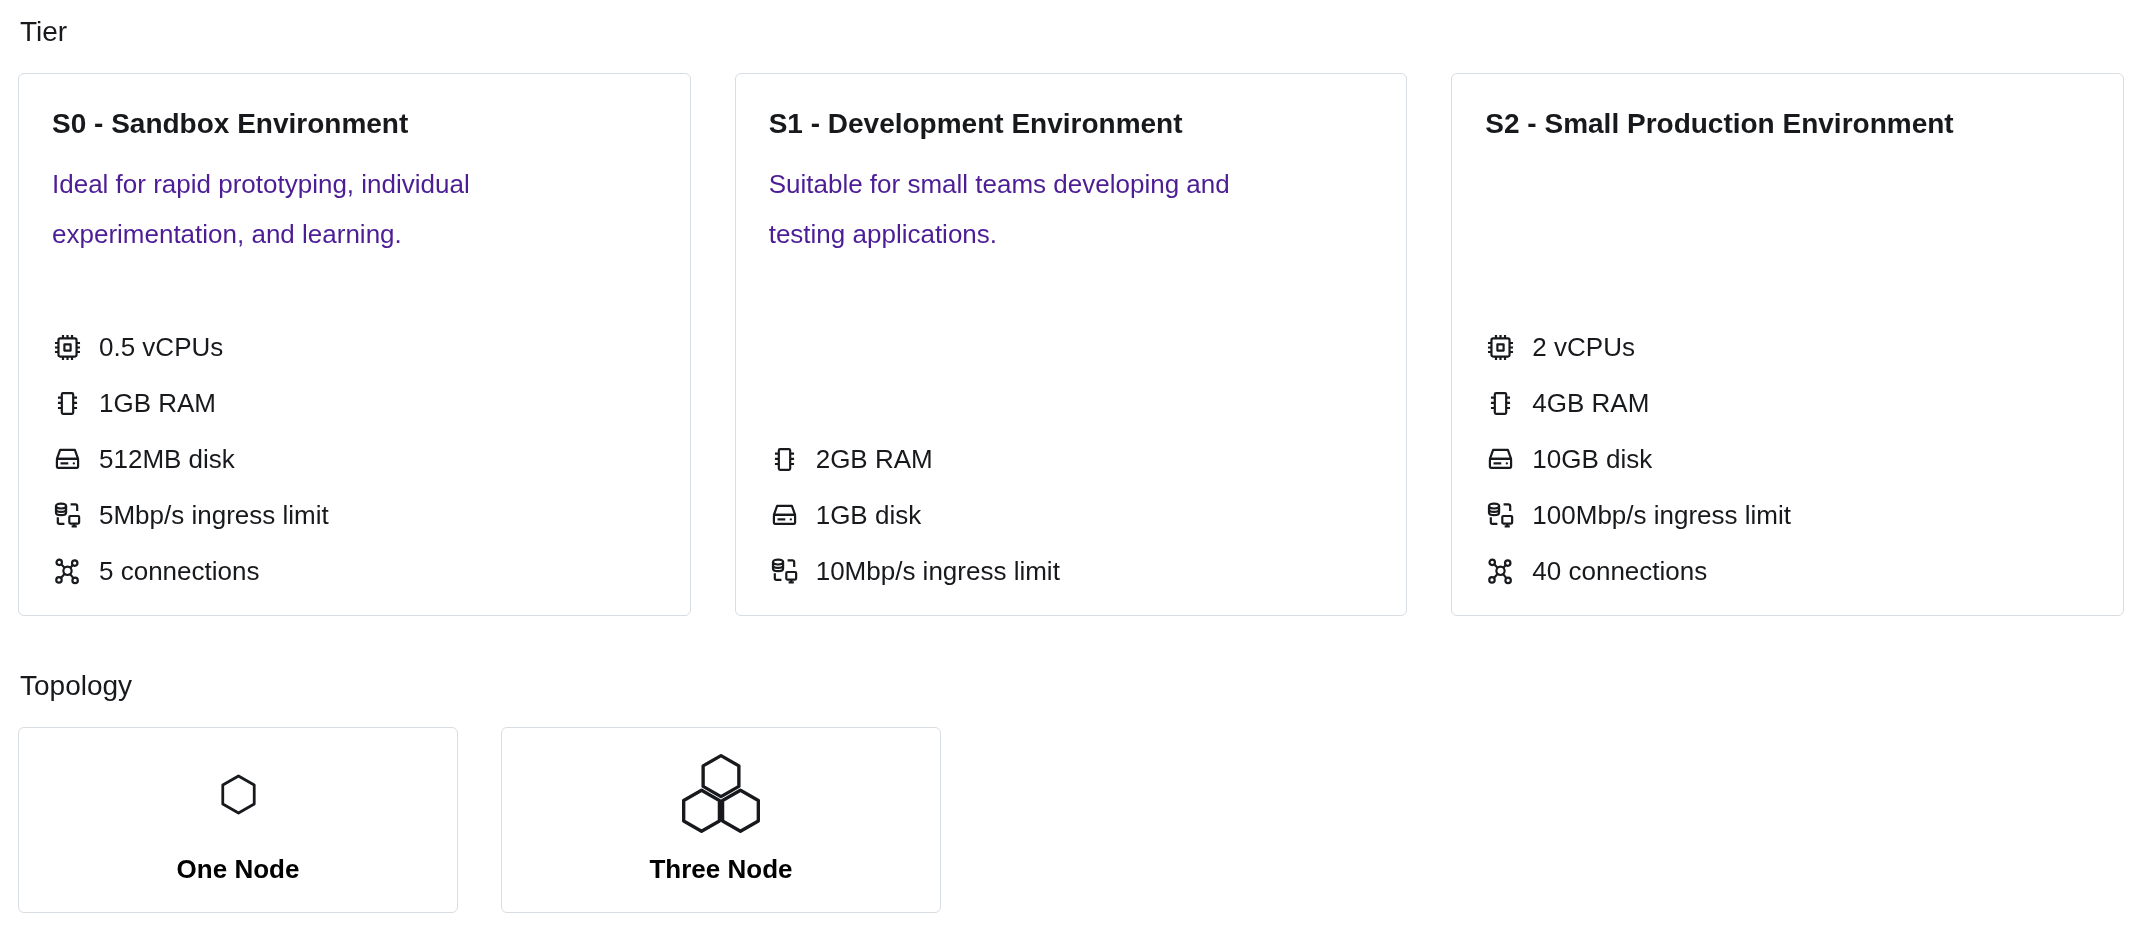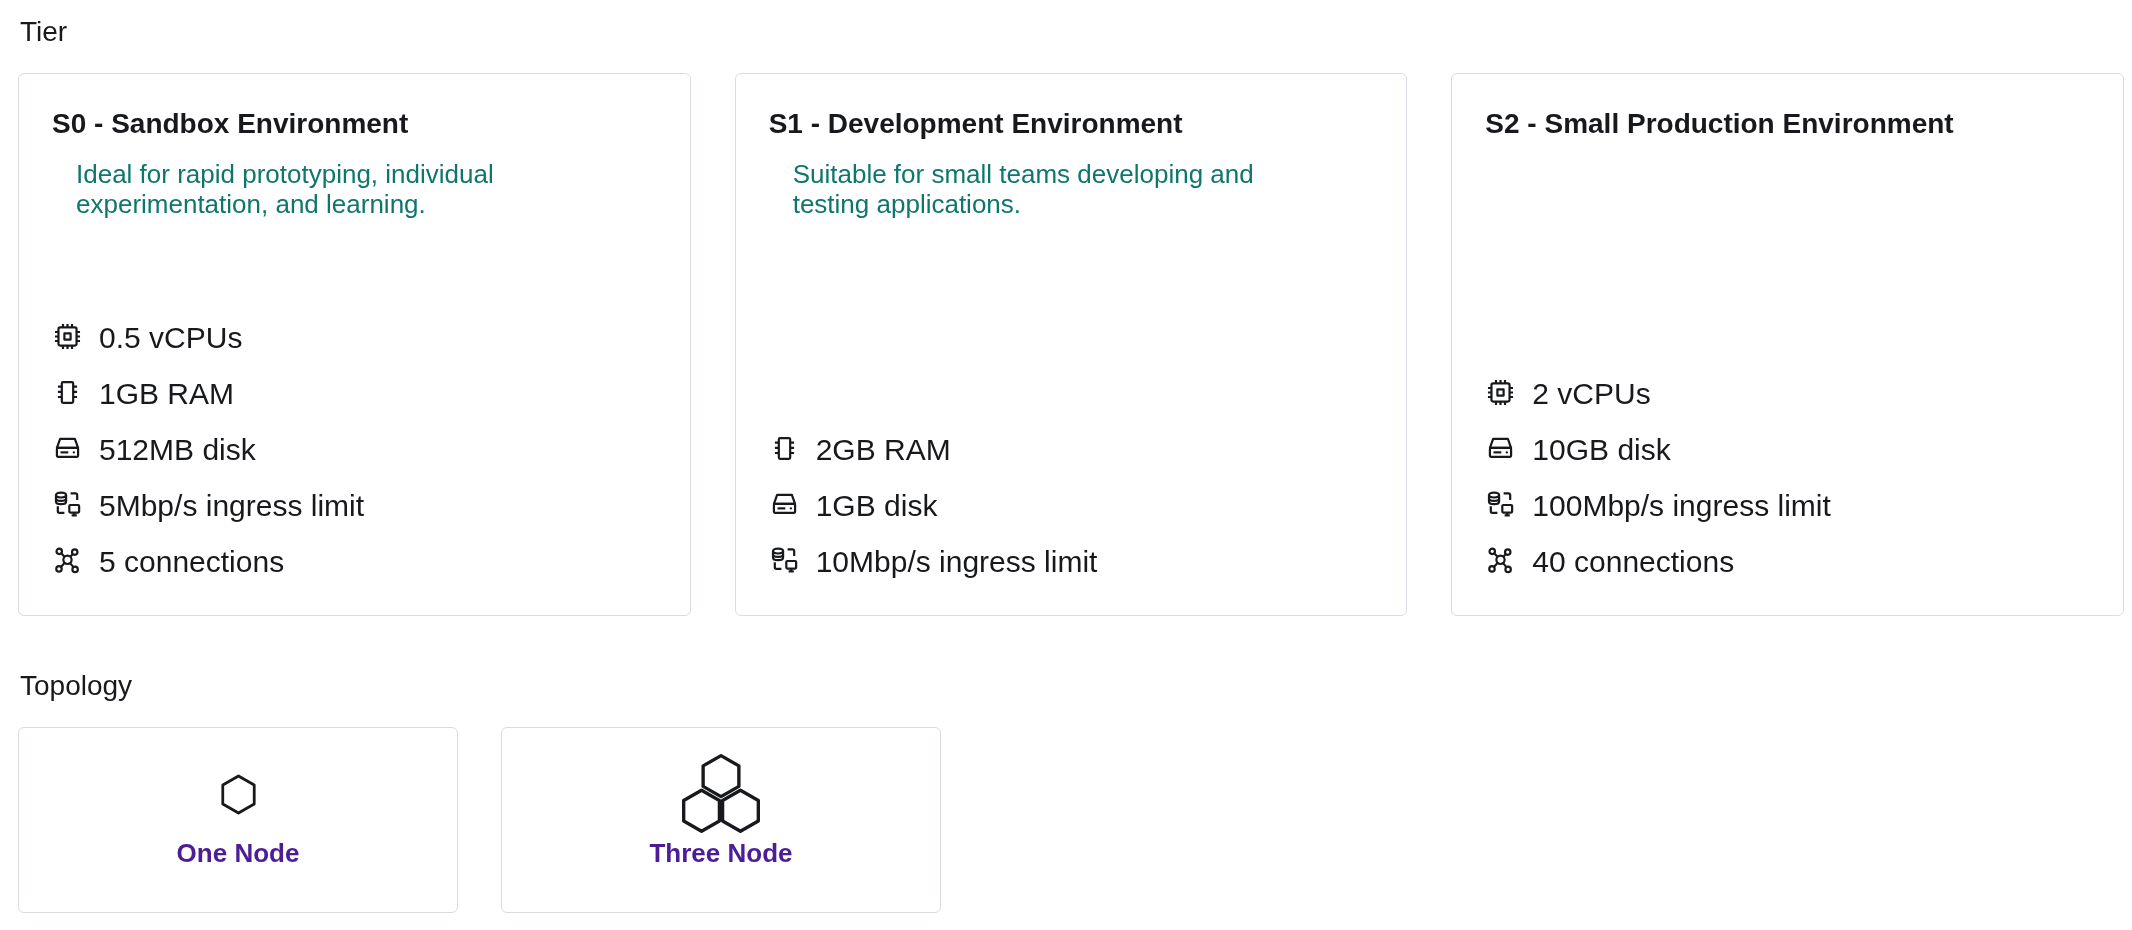--- a/index.html
+++ b/index.html
@@ -36,37 +36,36 @@
   }
   .tier-title {
     font-size: 28px;
     font-weight: 700;
     line-height: 36px;
     color: #17191c;
   }
   .tier-desc {
     margin-top: 17px;
     font-size: 26px;
-    line-height: 30px;
+    line-height: 50px;
     max-width: 516px;
-    color: #0f766e;
-    margin-left: 24px;
+    color: #4c1d95;
   }
   .spec-list {
     margin-top: auto;
     display: flex;
     flex-direction: column;
     gap: 14px;
   }
   .spec-item {
     display: flex;
-    align-items: flex-start;
+    align-items: flex-end;
     gap: 16px;
     min-height: 42px;
-    font-size: 30px;
+    font-size: 26px;
     color: #17191c;
   }
   .spec-icon { width: 31px; height: 31px; flex: 0 0 auto; display: block; }
   .topology-section { margin-top: 52px; }
   .topo-row { gap: 43px; }
   .topo-card {
     width: 440px;
     height: 186px;
     padding-top: 22px;
     display: flex;
@@ -74,24 +73,24 @@
     align-items: center;
     cursor: pointer;
   }
   .topo-icon-box {
     height: 88px;
     display: flex;
     align-items: center;
     justify-content: center;
   }
   .topo-label {
-    margin-top: 0;
+    margin-top: 16px;
     font-size: 26px;
     font-weight: 700;
-    color: #4c1d95;
+    color: #000000;
   }
   .svg-defs { position: absolute; width: 0; height: 0; overflow: hidden; }
 </style>
 </head>
 <body>
 
 <svg class="svg-defs" xmlns="http://www.w3.org/2000/svg" aria-hidden="true">
   <defs>
     <symbol id="icon-cpu" viewBox="0 0 24 24">
       <g fill="none" stroke="#17191c" stroke-width="1.7" stroke-linejoin="round">
@@ -220,20 +219,26 @@
         <div class="tier-title">S2 - Small Production Environment</div>
         <div class="spec-list">
           <div class="spec-item">
             <svg class="spec-icon">
                 <use href="#icon-cpu"></use>
               </svg>
             <span>2 vCPUs</span>
           </div>
           <div class="spec-item">
             <svg class="spec-icon">
+                <use href="#icon-ram"></use>
+              </svg>
+            <span>4GB RAM</span>
+          </div>
+          <div class="spec-item">
+            <svg class="spec-icon">
                 <use href="#icon-disk"></use>
               </svg>
             <span>10GB disk</span>
           </div>
           <div class="spec-item">
             <svg class="spec-icon">
                 <use href="#icon-ingress"></use>
               </svg>
             <span>100Mbp/s ingress limit</span>
           </div>

